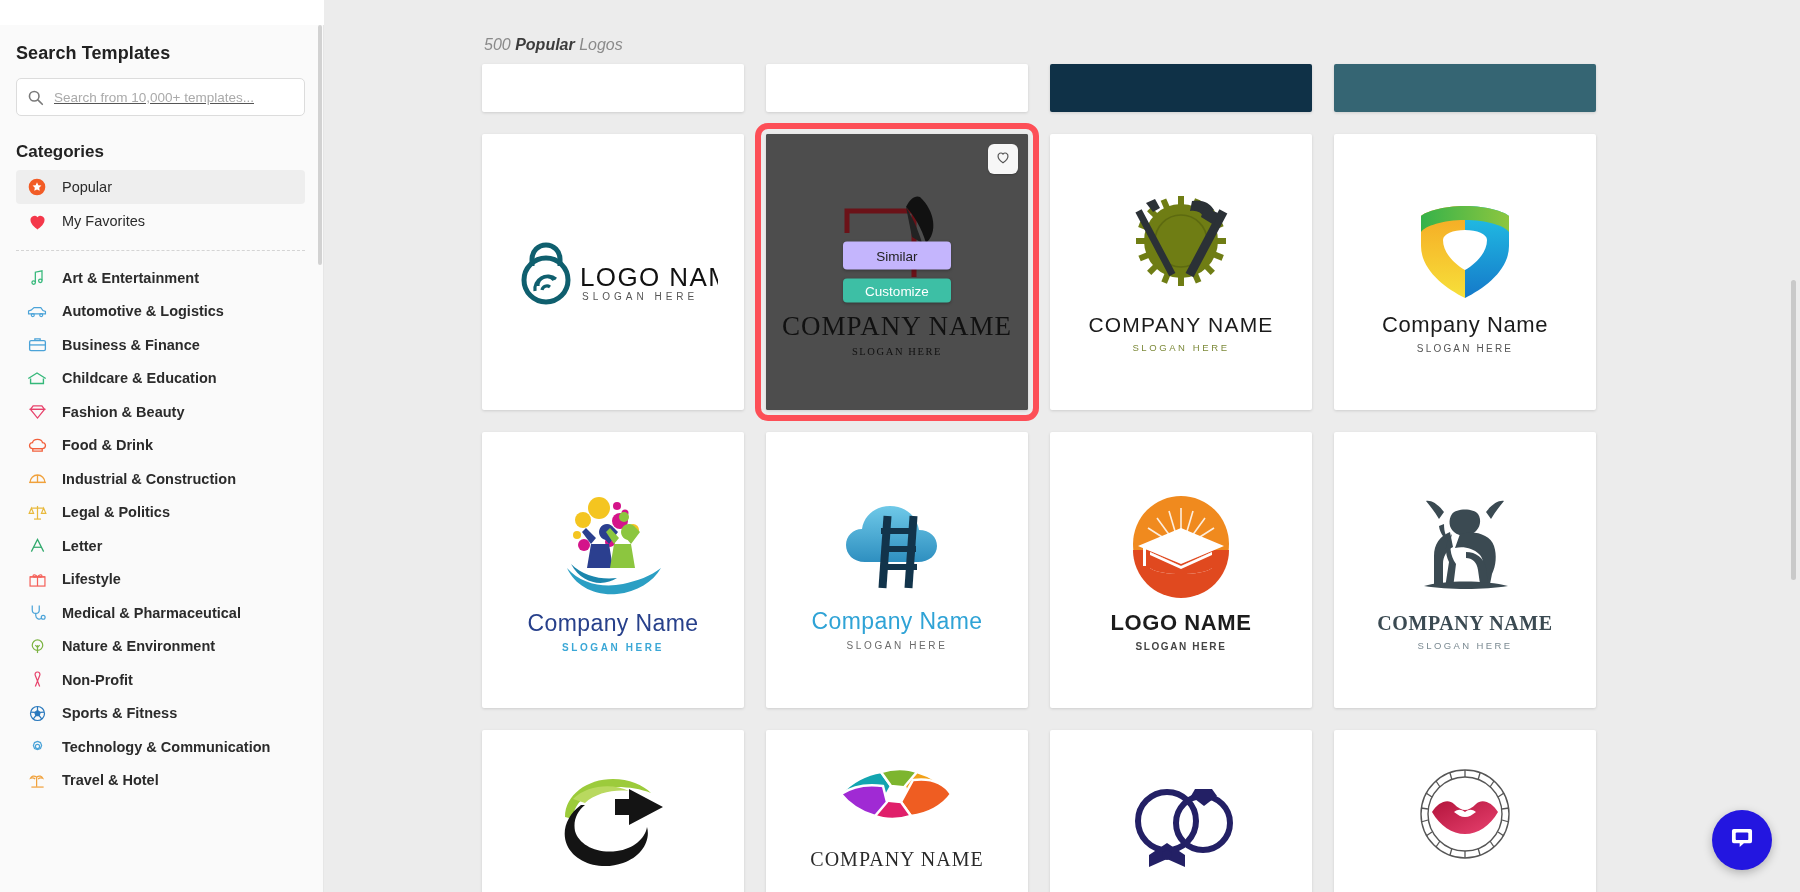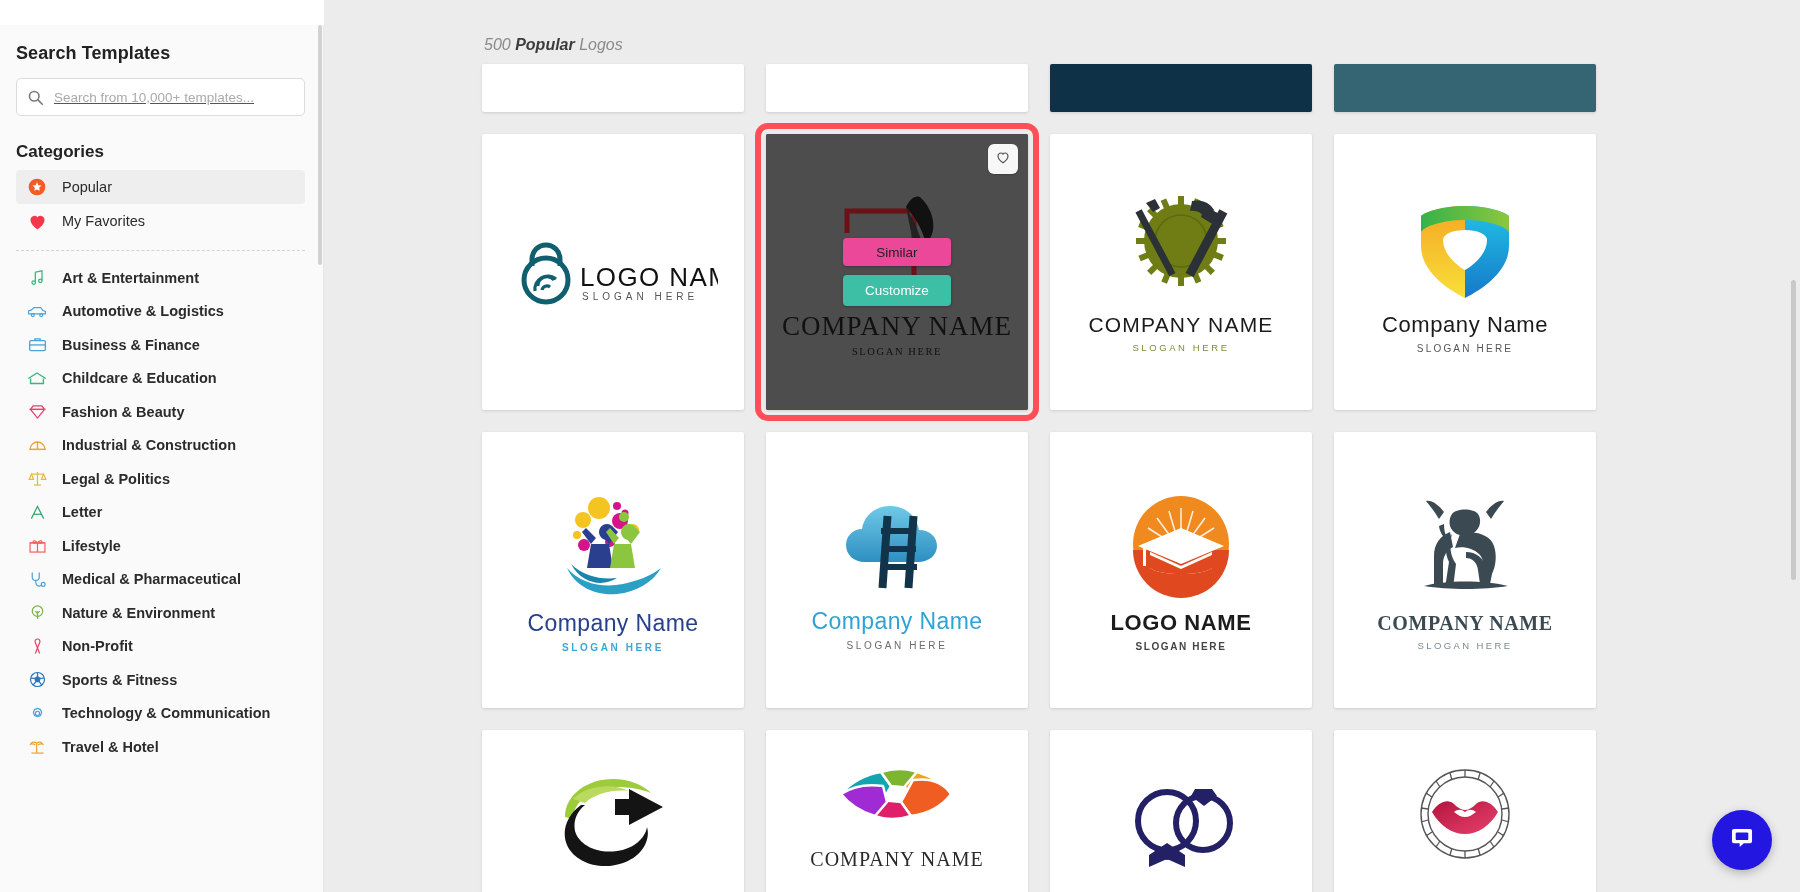--- a/index.html
+++ b/index.html
@@ -126,26 +126,26 @@
     width: 30px; height: 30px; border-radius: 6px;
     background: #f7f7f7; display: flex; align-items: center; justify-content: center;
     box-shadow: 0 1px 2px rgba(0,0,0,.2); z-index: 9;
   }
   .ov-buttons {
     position: absolute; left: 50%; top: 50%;
     transform: translate(-50%,-50%);
     display: flex; flex-direction: column; gap: 9px; z-index: 8;
   }
   .btn-similar {
-    width: 108px; height: 28px; background: #ec4899; border-radius: 4px;
+    width: 108px; height: 28px; background: #c4b5fd; border-radius: 4px;
     display: flex; align-items: center; justify-content: center;
     font-size: 13.5px; color: #222; box-shadow: 0 1px 3px rgba(0,0,0,.25);
   }
   .btn-customize {
-    width: 108px; height: 31px; background: #3dbfa5; border-radius: 4px;
+    width: 108px; height: 24px; background: #3dbfa5; border-radius: 4px;
     display: flex; align-items: center; justify-content: center;
     font-size: 13.5px; color: #fff; box-shadow: 0 1px 3px rgba(0,0,0,.25);
   }
   .sel-title { font-family: "Liberation Serif", serif; font-size: 27px; letter-spacing: 1px; color: #111; }
   .sel-sub { font-family: "Liberation Serif", serif; font-size: 10.5px; letter-spacing: 1.6px; color: #111; margin-top: 4px; }
 
   .main-scroll {
     position: absolute; right: 4px; top: 280px; width: 5px; height: 300px;
     background: #c9c9c9; border-radius: 3px;
   }
@@ -262,20 +262,29 @@
       <div class="cat-row">
         <span class="cat-ico">
           <svg width="21" height="21" viewBox="0 0 24 24" fill="none" stroke="#e8426b" stroke-width="1.5">
             <path d="M4 9.5h16L12 19.5z"></path>
               <path d="M7 5.5h10l3 4H4z"></path>
           </svg>
         </span>
         <span>Fashion &amp; Beauty</span>
       </div>
 
+      <div class="cat-row">
+        <span class="cat-ico">
+          <svg width="21" height="21" viewBox="0 0 24 24" fill="none" stroke="#f2603c" stroke-width="1.5">
+            <path d="M6.5 15.5c-2.2 0-3.6-1.6-3.6-3.4S4.3 8.6 6.3 8.8C6.7 6.6 9 5 12 5s5.3 1.6 5.7 3.8c2-.2 3.4 1.5 3.4 3.3s-1.4 3.4-3.6 3.4z"></path>
+            <path d="M6.6 15.5h10.8v3H6.6z"></path>
+          </svg>
+        </span>
+        <span>Food &amp; Drink</span>
+      </div>
 
       <div class="cat-row">
         <span class="cat-ico">
           <svg width="21" height="21" viewBox="0 0 24 24" fill="none" stroke="#f0a13c" stroke-width="1.5">
             <path d="M3.5 16.5c0-4.7 3.8-8.5 8.5-8.5s8.5 3.8 8.5 8.5z"></path>
               <path d="M12 8v8.5"></path>
               <path d="M2.5 16.5h19"></path>
           </svg>
         </span>
         <span>Industrial &amp; Construction</span>

